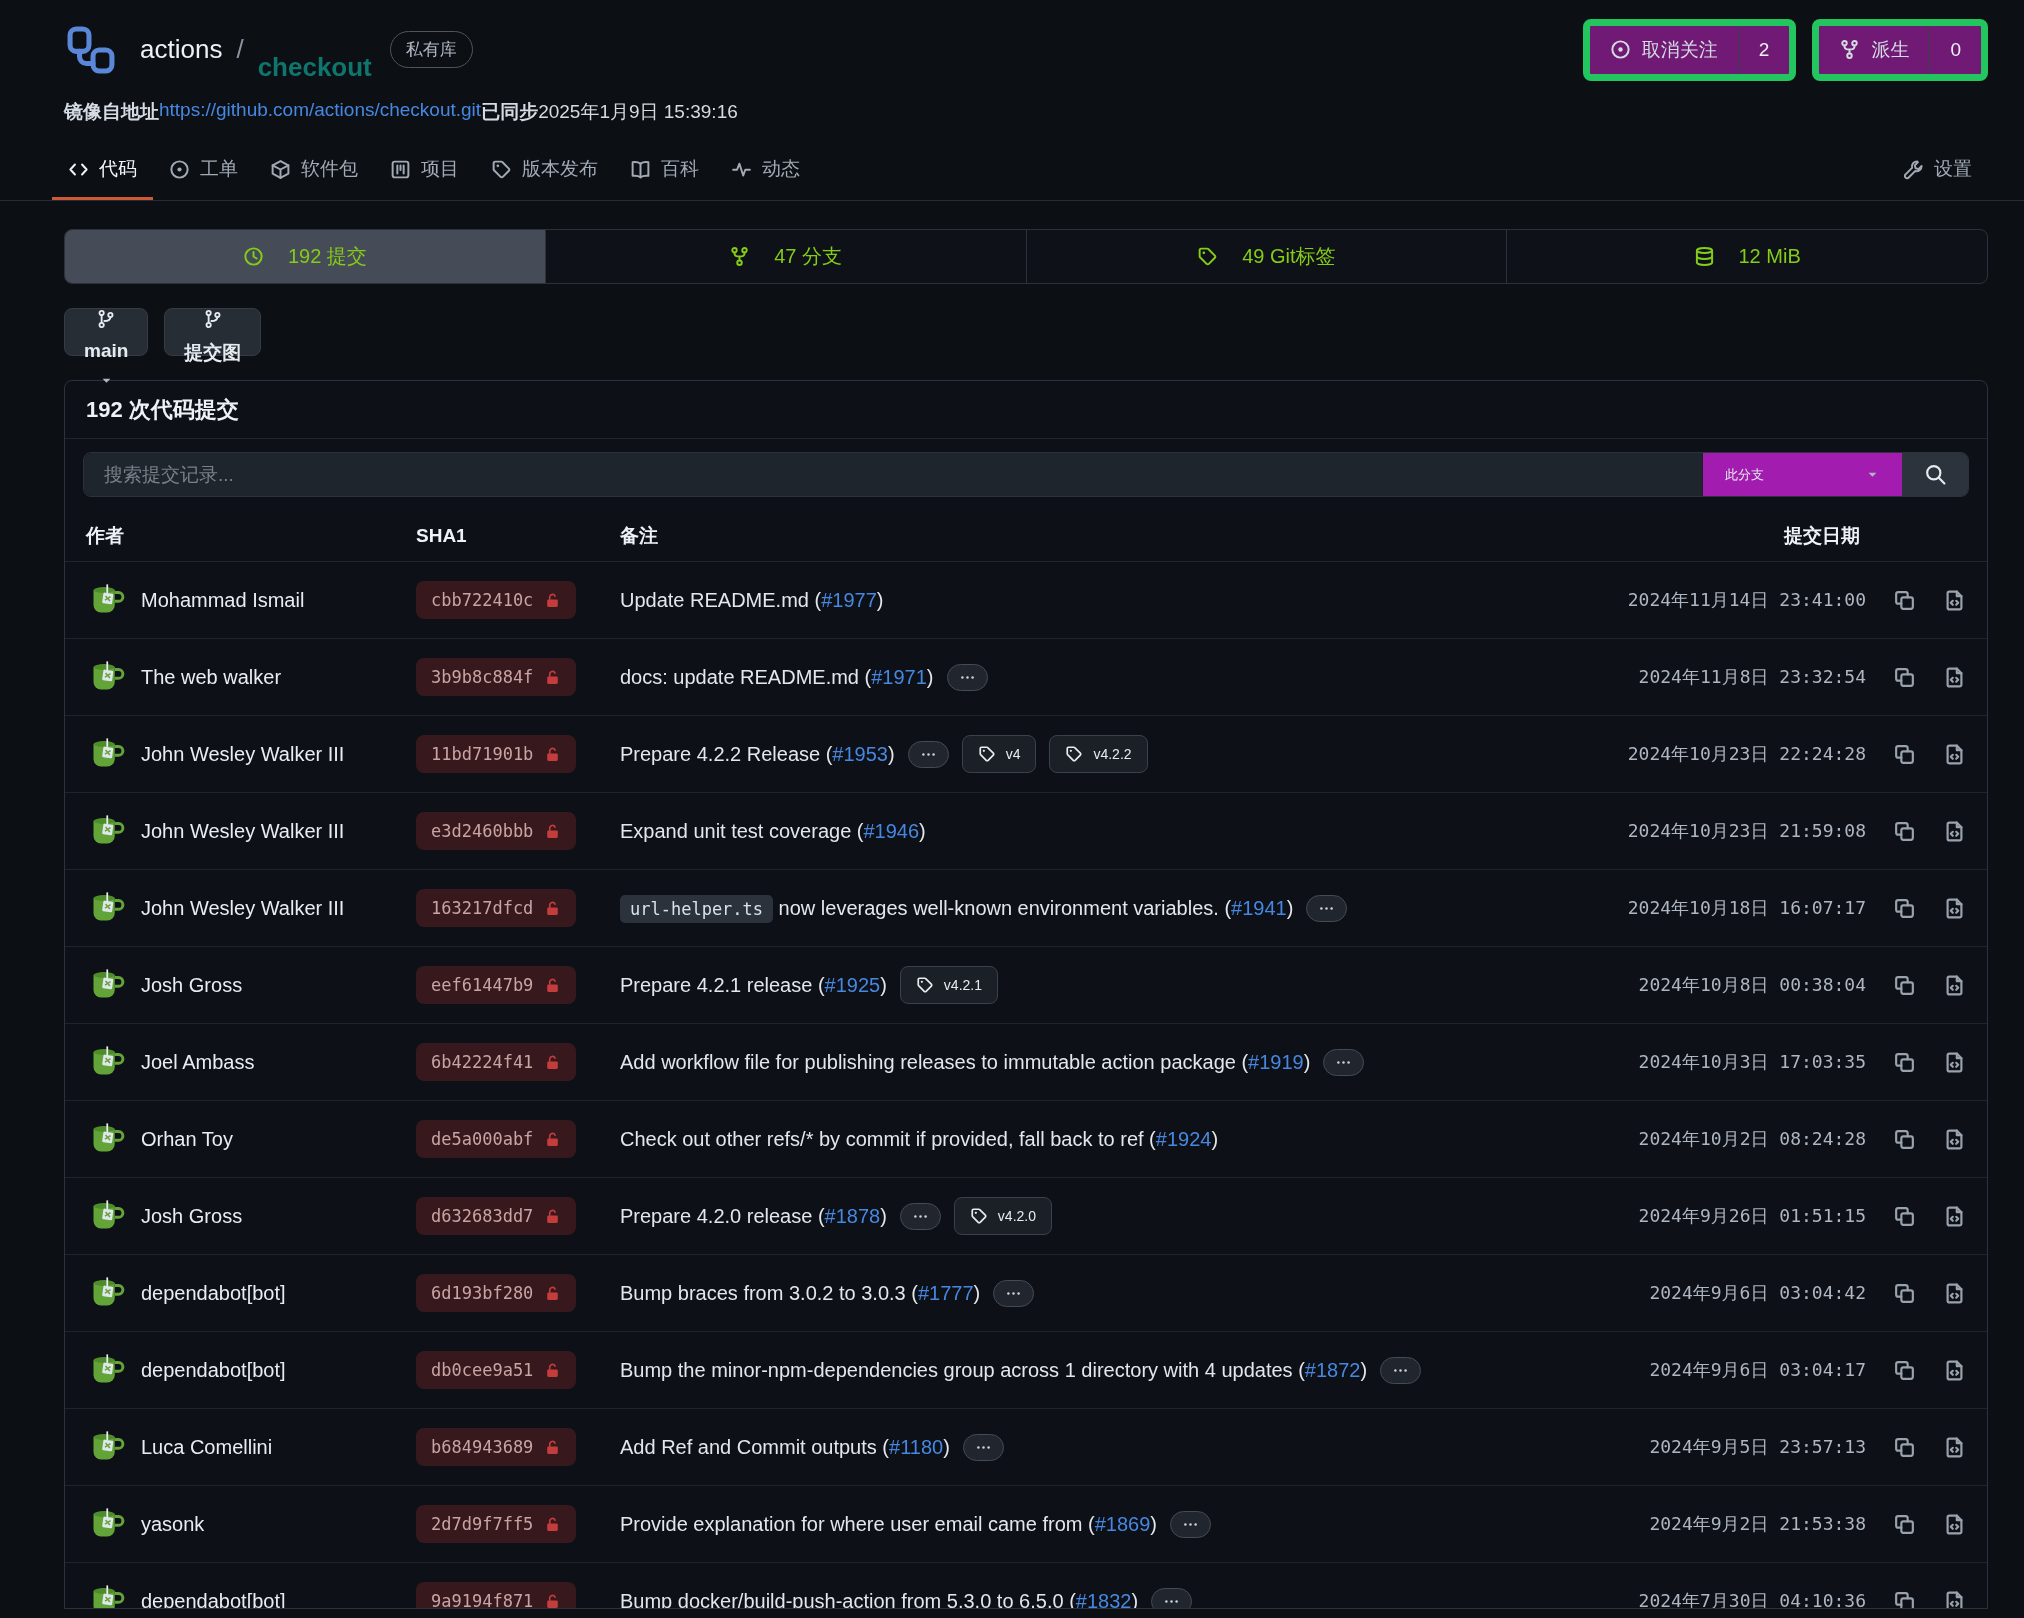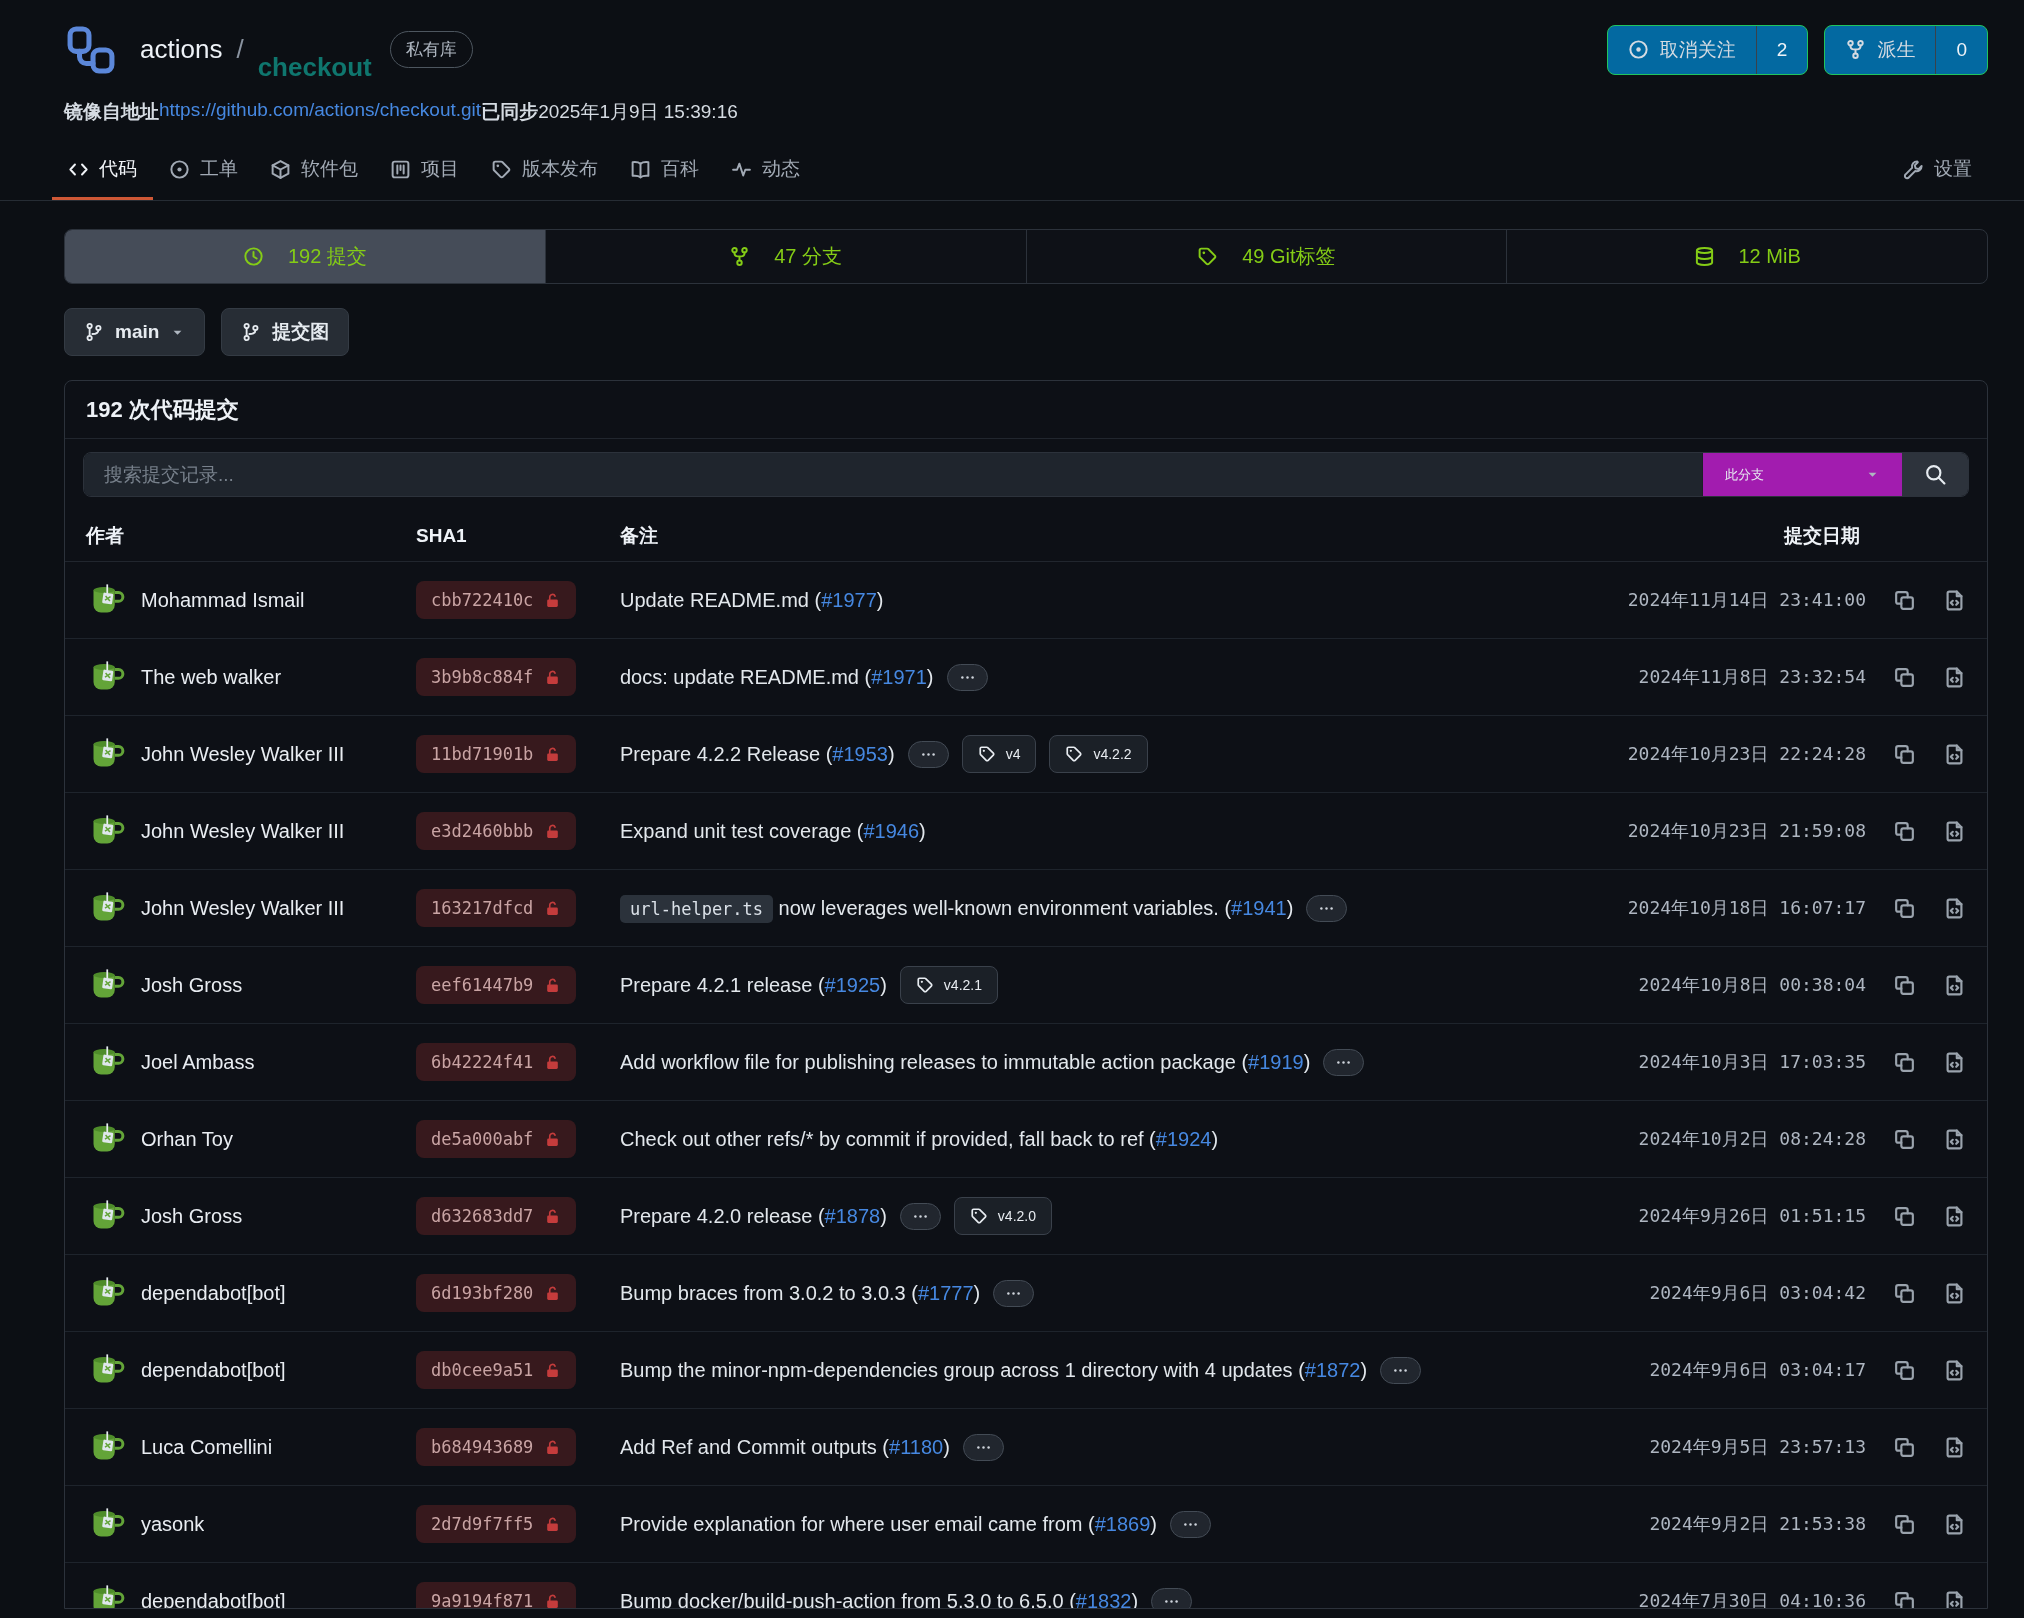--- a/index.html
+++ b/index.html
@@ -15,21 +15,21 @@
 
   
   .header-row { display:flex; align-items:center; padding:16px 36px 0 64px; }
   .logo { width:54px; height:54px; color:#5b87d9; margin-right:22px; }
   .title { font-size:26px; display:flex; align-items:center; }
   .owner { color:#eef2f7; font-weight:400; cursor:pointer; }
   .slash { color:#8a93a0; margin:0 14px; font-weight:400; }
   .rname { color:#0f766e; font-weight:700; cursor:pointer;margin-top:36px; }
   .badge { border:1px solid #4d565f; border-radius:999px; padding:6px 15px; font-size:17px; color:#aeb6c0; margin-left:18px; }
   .actions { margin-left:auto; display:flex; gap:16px; }
-  .action-btn { display:flex; align-items:stretch; background:#0369a1; border:1px solid #22c55e; border-radius:8px; overflow:hidden; font-size:19px; color:#d5dbe2; cursor:pointer; }
+  .action-btn { display:flex; align-items:stretch; background:#701a75; border:7px solid #22c55e; border-radius:8px; overflow:hidden; font-size:19px; color:#d5dbe2; cursor:pointer; }
   .action-main { display:flex; align-items:center; gap:11px; padding:0 20px; height:48px; }
   .action-main .ic { width:21px; height:21px; }
   .action-count { display:flex; align-items:center; padding:0 20px; border-left:1px solid #3a414a; color:#eef2f7; }
 
   
   .mirror-row { padding:16px 64px 0; font-size:19px; color:#d5dbe2; display:flex; }
   .mirror-label { font-weight:700; }
   a.link { color:#4688e1; text-decoration:none; cursor:pointer; }
 
   
@@ -41,21 +41,21 @@
 
   
   .stats { margin:28px 36px 0 64px; display:flex; border:1px solid #2c323b; border-radius:8px; overflow:hidden; height:55px; background:#0e1117; }
   .stat { flex:1; display:flex; align-items:center; justify-content:center; gap:24px; font-size:20px; color:#84cc16; border-left:1px solid #2c323b; cursor:pointer; }
   .stat:first-child { border-left:none; }
   .stat.active { background:#454c58; }
   .stat .ic { width:21px; height:21px; }
 
   
   .toolbar { margin:24px 36px 0 64px; display:flex; gap:16px; }
-  .tbtn { display:flex; align-items:center; gap:11px; background:#272d35; border:1px solid #343b44; border-radius:8px; height:48px; padding:0 19px; font-size:19px; color:#e6ebf0; font-weight:700; cursor:pointer; }
+  .tbtn { display:flex; align-items:center; gap:11px; background:#272d35; border:1px solid #343b44; border-radius:8px; height:48px; padding:0 19px; font-size:19px; color:#e6ebf0; font-weight:700; cursor:pointer;flex-direction:column; }
   .tbtn .ic { width:20px; height:20px; }
   .tbtn .caret { width:15px; height:15px; color:#aeb6c0; }
 
   
   .panel { margin:24px 36px 0 64px; border:1px solid #2c323b; border-radius:8px 8px 0 0; overflow:hidden; height:1229px; background:#0d1016; }
   .panel-title { padding:0 21px; height:58px; display:flex; align-items:center; font-size:22px; font-weight:700; color:#eef2f7; border-bottom:1px solid #21262e; }
 
   .search-row { padding:13px 18px; }
   .search-group { display:flex; border:1px solid #2c323b; border-radius:8px; overflow:hidden; height:45px; }
   .search-input { flex:1; background:#1f252d; border:none; outline:none; color:#dfe4ea; font-size:19px; padding:0 20px; font-family:"Liberation Sans", sans-serif; }

